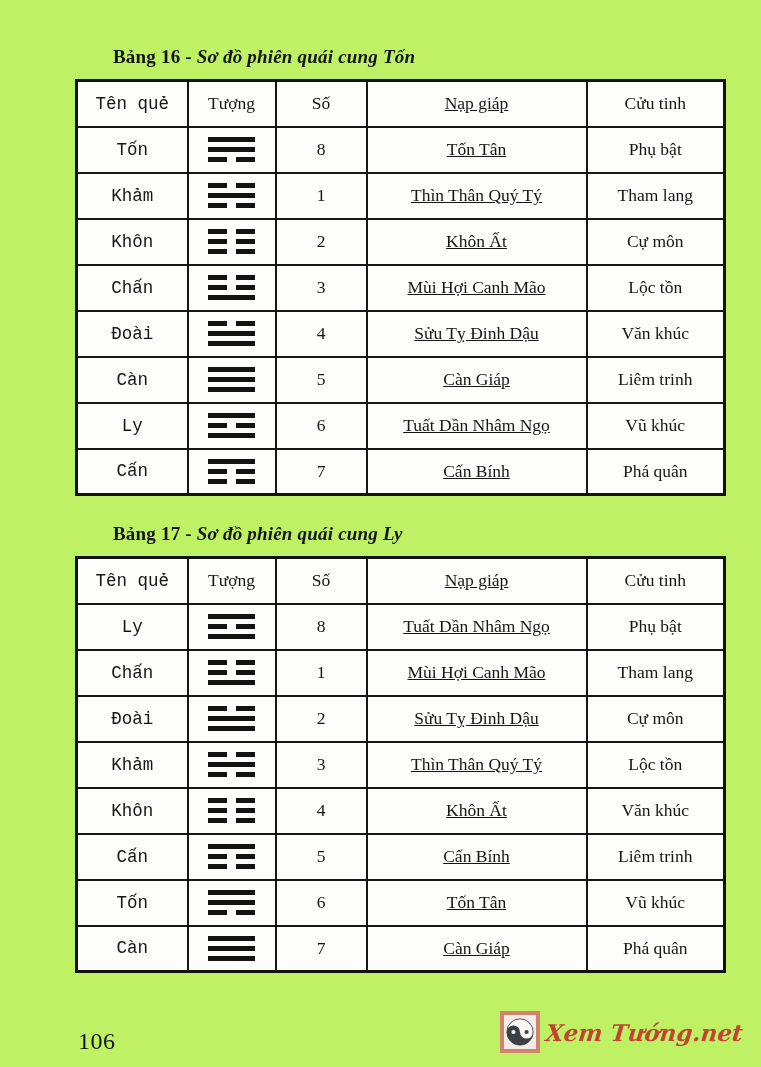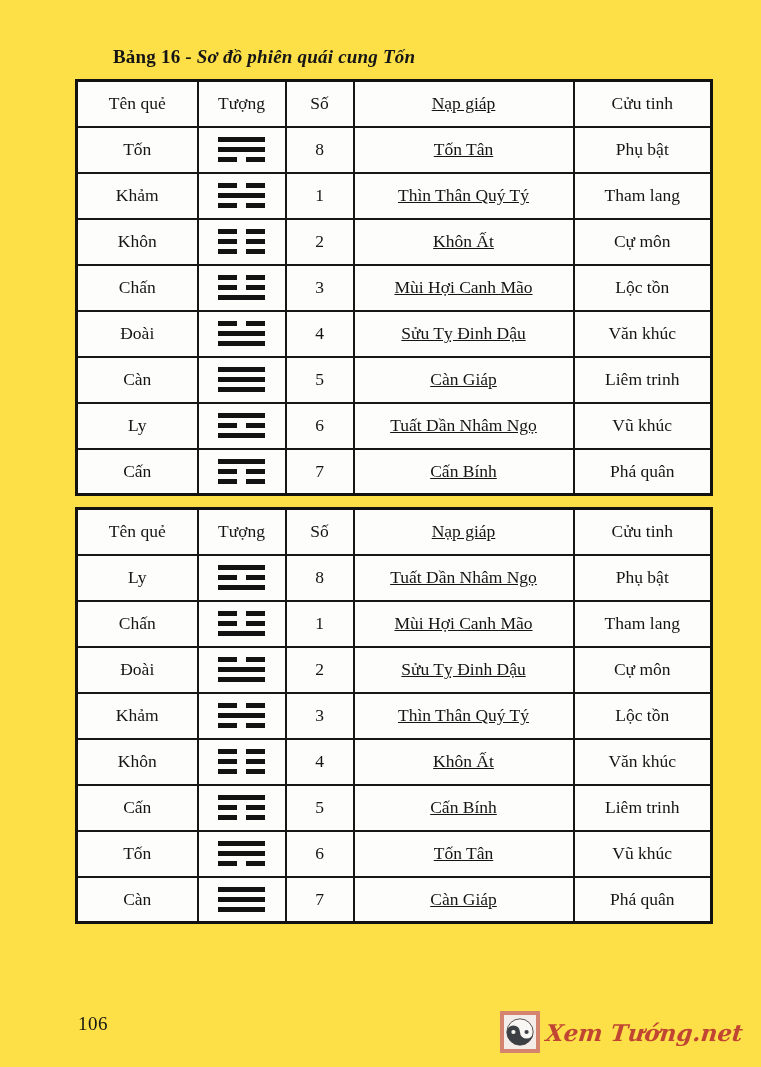--- a/index.html
+++ b/index.html
@@ -3,21 +3,21 @@
 <meta charset="utf-8">
 <style>
   * { margin:0; padding:0; box-sizing:border-box; }
   html,body { background:#ffffff; }
   body { font-family:"Liberation Serif","DejaVu Serif",serif; }
 
   .page {
     position:relative;
     width:761px; height:1067px;
     margin:0 auto;
-    background:#fde047;
+    background:#bef264;
     color:#151515;
     overflow:hidden;
   }
 
   .content { padding:46px 0 0 75px; }
 
   .caption {
     margin-left:38px;
     font-size:19px;
     font-weight:bold;
@@ -38,23 +38,23 @@
     border:2px solid #161616;
     text-align:center;
     vertical-align:middle;
     height:46px;
     font-size:17.5px;
     font-weight:normal;
     padding:0 4px;
     overflow:hidden;
   }
   .que-table { border:3px solid #121212; }
-  .col-name   { width:121px; }
+  .col-name   { width:111px;font-family:Liberation Mono, monospace; }
   .col-tuong  { width:88px;border-radius:11px; }
-  .col-so     { width:68px; }
+  .col-so     { width:91px; }
   .col-napgiap{ width:220px;text-decoration:underline; }
   .col-cuutinh{ width:138px;font-family:Liberation Serif, serif; }
 
   .trigram {
     display:inline-flex;
     flex-direction:column;
     gap:5px;
     width:47px;
     vertical-align:middle;
   }
@@ -62,22 +62,22 @@
   .tri-line.solid { background:#131313; }
   .tri-line.broken {
     display:flex;
     justify-content:space-between;
     background:transparent;
   }
   .tri-line.broken .seg { width:19px; height:5px; background:#131313; }
 
   .page-number {
     position:absolute;
-    left:78px; bottom:32px;
-    font-size:19px;
+    left:78px; bottom:12px;
+    font-size:24px;
     letter-spacing:.5px;
   }
 
   .watermark {
     position:absolute;
     right:18px; bottom:14px;
     display:flex;
     align-items:center;
     gap:6px;
   }
@@ -237,20 +237,21 @@
                   <span class="seg"></span>
                 </div>
               </div></td>
             <td class="col-so">7</td>
             <td class="col-napgiap">Cấn Bính</td>
             <td class="col-cuutinh">Phá quân</td>
           </tr>
         </tbody>
     </table>
 
+    <div class="caption caption-2"><span class="cap-num">Bảng 17 - </span><span class="cap-title">Sơ đồ phiên quái cung Ly</span></div>
 
     <table class="que-table">
       <thead>
         <tr>
           <th class="col-name">Tên quẻ</th>
           <th class="col-tuong">Tượng</th>
           <th class="col-so">Số</th>
           <th class="col-napgiap">Nạp giáp</th>
           <th class="col-cuutinh">Cửu tinh</th>
         </tr>

